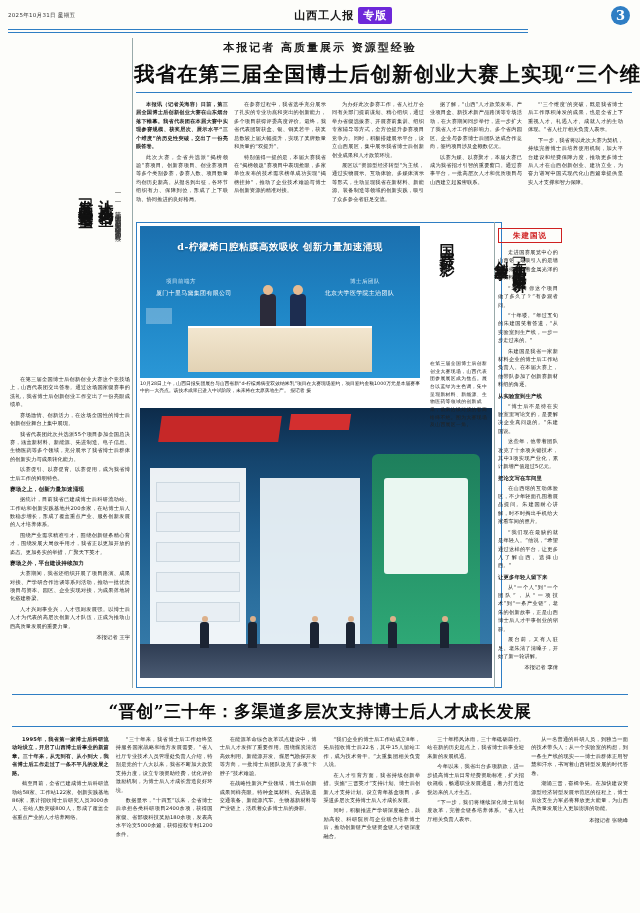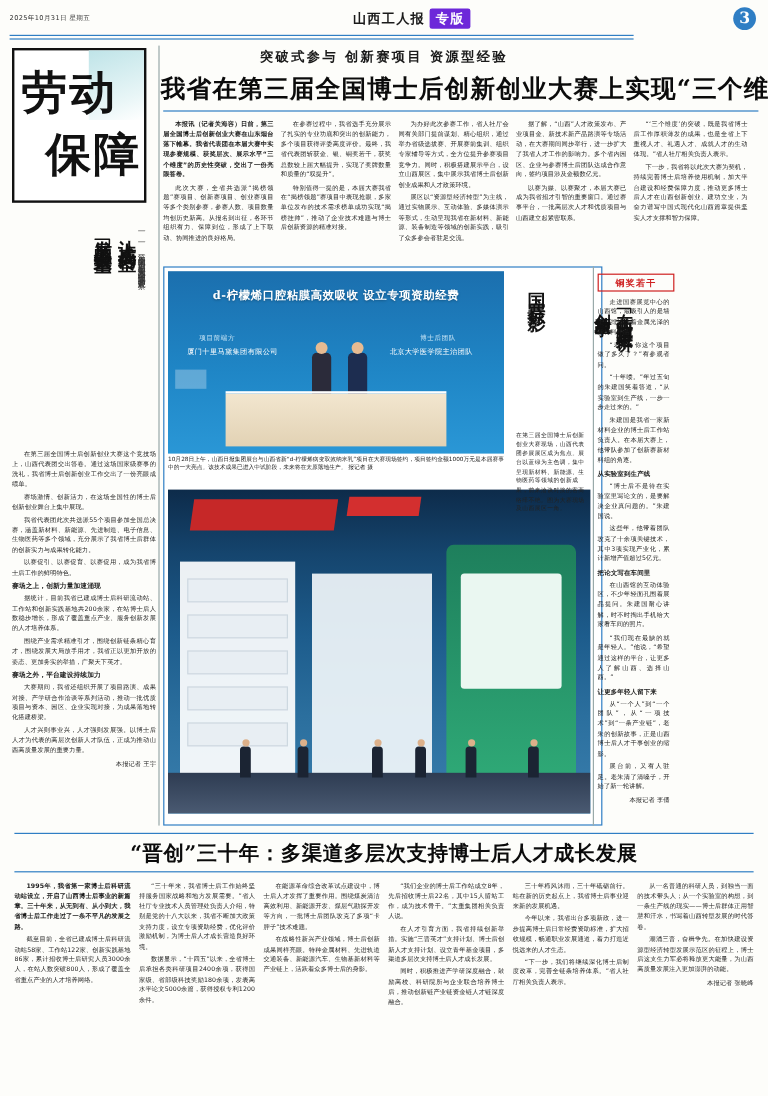--- a/index.html
+++ b/index.html
@@ -220,25 +220,20 @@
     <div class="mh-date">2025年10月31日 星期五</div>
     <div class="mh-center">
       <span class="mh-logo">山西工人报</span>
       <span class="mh-badge">专版</span>
     </div>
     <div class="mh-pagenum">3</div>
   </div>
   <div class="mh-rule"></div>
   <div class="mh-rule2"></div>
 
-  <div class="bigtitle">
-    <div class="grad"></div>
-    <div class="bt-ch bt-1">劳动</div>
-    <div class="bt-ch bt-2">保障</div>
-  </div>
 
   <div class="vtitle">
     <div class="vline">让人才成为转型</div>
     <div class="vline">发展的「最大增量」</div>
   </div>
   <div class="vsub" style="left:108px;">——第三届全国博士后创新创业大赛山西省代表团参赛观察</div>
 
   <div class="lcol bodytext">
     <p>在第三届全国博士后创新创业大赛这个竞技场上，山西代表团交出答卷。通过这场国家级赛事的洗礼，我省博士后创新创业工作交出了一份亮眼成绩单。</p>
     <p>赛场激情、创新活力，在这场全国性的博士后创新创业舞台上集中展现。</p>
@@ -248,21 +243,21 @@
     <p>据统计，目前我省已建成博士后科研流动站、工作站和创新实践基地共200余家，在站博士后人数稳步增长，形成了覆盖重点产业、服务创新发展的人才培养体系。</p>
     <p>围绕产业需求精准引才，围绕创新链条精心育才，围绕发展大局放手用才，我省正以更加开放的姿态、更加务实的举措，广聚天下英才。</p>
     <p class="subhead">赛场之外，平台建设持续加力</p>
     <p>大赛期间，我省还组织开展了项目路演、成果对接、产学研合作洽谈等系列活动，推动一批优质项目与资本、园区、企业实现对接，为成果落地转化搭建桥梁。</p>
     <p>人才兴则事业兴，人才强则发展强。以博士后人才为代表的高层次创新人才队伍，正成为推动山西高质量发展的重要力量。</p>
     <div class="sign">本报记者  王宇</div>
   </div>
 
   <div class="vrule" style="left:132px;top:38px;height:650px;"></div>
 
-  <div class="shoulder">突破式参与  创新赛项目  资源型经验</div>
+  <div class="shoulder">本报记者  高质量展示  资源型经验</div>
   <div class="mainhead">我省在第三届全国博士后创新创业大赛上实现“三个维度”突破</div>
   <div class="headrule"></div>
 
   <div class="artgrid">
     <div class="col bodytext">
       <p class="lead">本报讯（记者关海容）日前，第三届全国博士后创新创业大赛在山东烟台落下帷幕。我省代表团在本届大赛中实现参赛规模、获奖层次、展示水平“三个维度”的历史性突破，交出了一份亮眼答卷。</p>
       <p>此次大赛，全省共选派“揭榜领题”赛项目、创新赛项目、创业赛项目等多个类别参赛，参赛人数、项目数量均创历史新高。从报名到出征，各环节组织有力、保障到位，形成了上下联动、协同推进的良好格局。</p>
     </div>
     <div class="col bodytext">
       <p>在参赛过程中，我省选手充分展示了扎实的专业功底和突出的创新能力，多个项目获得评委高度评价。最终，我省代表团斩获金、银、铜奖若干，获奖总数较上届大幅提升，实现了奖牌数量和质量的“双提升”。</p>
@@ -280,21 +275,21 @@
       <p>“‘三个维度’的突破，既是我省博士后工作厚积薄发的成果，也是全省上下重视人才、礼遇人才、成就人才的生动体现。”省人社厅相关负责人表示。</p>
       <p>下一步，我省将以此次大赛为契机，持续完善博士后培养使用机制，加大平台建设和经费保障力度，推动更多博士后人才在山西创新创业、建功立业，为奋力谱写中国式现代化山西篇章提供坚实人才支撑和智力保障。</p>
     </div>
   </div>
 
   <div class="photoframe"></div>
 
   <div class="ph1">
     <div class="flag"></div>
     <div class="banner">d-柠檬烯口腔粘膜高效吸收
-设立专项资助经费</div>
+创新力量加速涌现</div>
     <div class="sublab lab-l">项目前端方</div>
     <div class="sublab lab-r">博士后团队</div>
     <div class="orgname">厦门十里马黛集团有限公司</div>
     <div class="orgname2">北京大学医学院主治团队</div>
     <div class="p1"></div>
     <div class="p2"></div>
     <div class="table"></div>
   </div>
 
   <div class="capbox">
@@ -322,21 +317,21 @@
     <div class="person" style="left:206px;"></div>
     <div class="person" style="left:248px;"></div>
     <div class="person" style="left:300px;"></div>
   </div>
 
   <div class="sidelabel">国赛掠影</div>
   <div class="sidetext" style="left:430px;top:360px;height:120px;width:60px;writing-mode:horizontal-tb;text-orientation:mixed;font-size:4.8px;">在第三届全国博士后创新创业大赛现场，山西代表团参展展区成为焦点。展台以蓝绿为主色调，集中呈现新材料、新能源、生物医药等领域的创新成果，前来洽谈对接的客商络绎不绝。图为大赛现场及山西展区一角。</div>
 
   <div class="vrule" style="left:494px;top:222px;height:466px;"></div>
 
-  <div class="newsbox">铜奖若干</div>
+  <div class="newsbox">朱建国说</div>
   <div class="rtitle">
     <div class="vline">在「山西馆」听老朱讲</div>
     <div class="vline">创新故事</div>
   </div>
   <div class="rbody bodytext" style="width:60px;">
     <p>走进国赛展览中心的山西馆，最吸引人的是墙上一排排泛着金属光泽的新材料样品。</p>
     <p>“老朱，你这个项目做了多久了？”有参观者问。</p>
     <p>“十年喽。”年过五旬的朱建国笑着答道，“从实验室到生产线，一步一步走过来的。”</p>
     <p>朱建国是我省一家新材料企业的博士后工作站负责人。在本届大赛上，他带队参加了创新赛新材料组的角逐。</p>
     <p class="subhead">从实验室到生产线</p>

